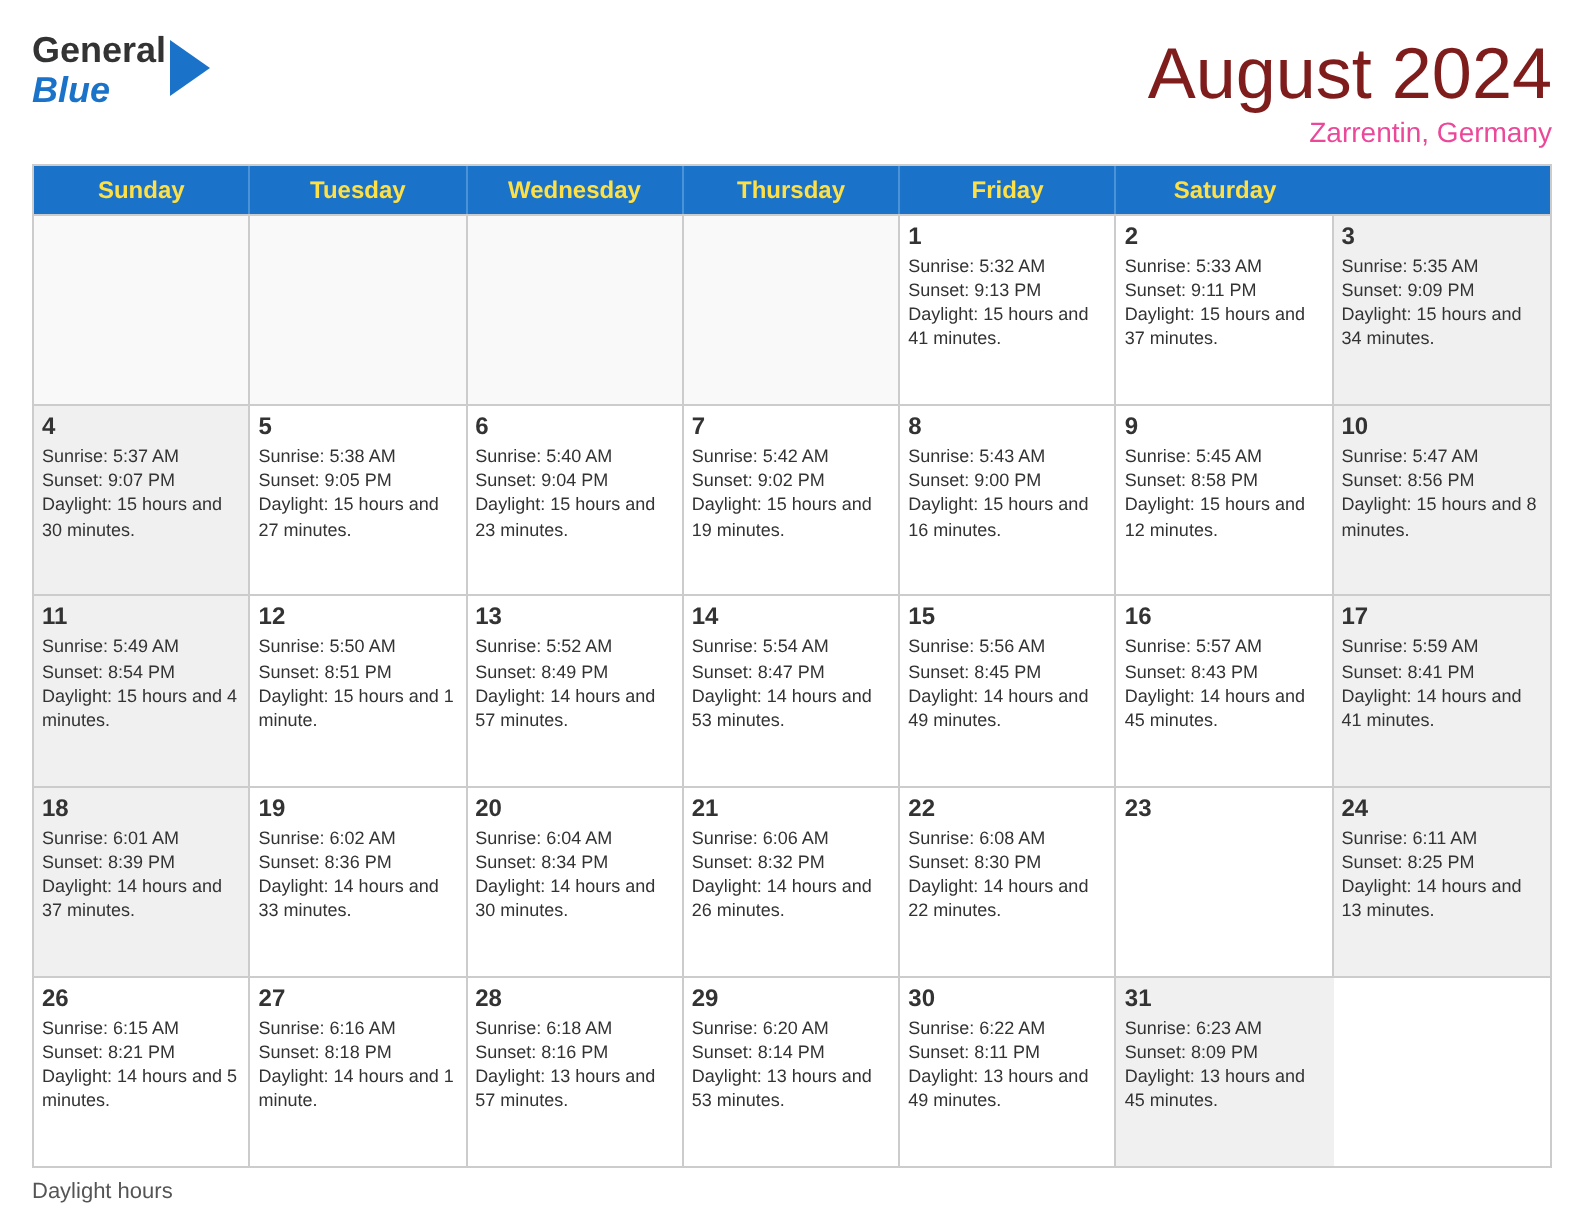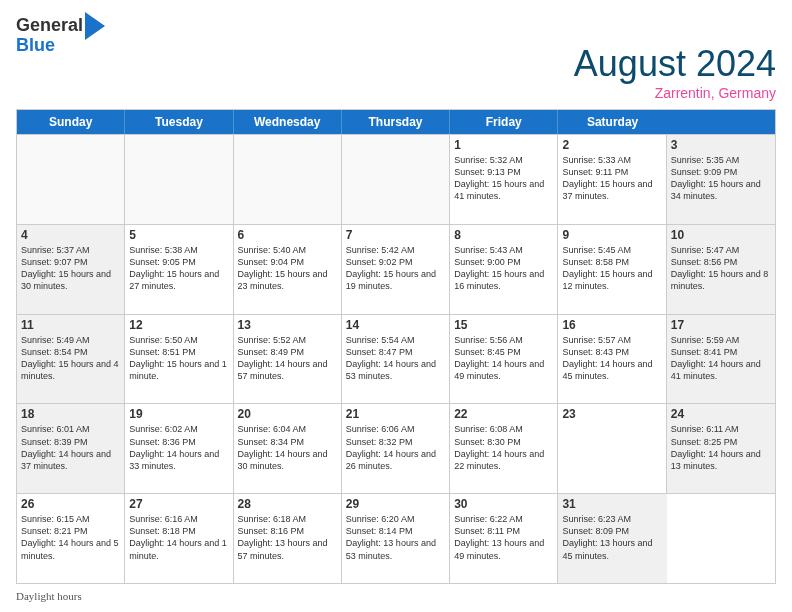--- a/index.html
+++ b/index.html
@@ -18,68 +18,69 @@
       flex-direction: column;
     }
     .header {
       display: flex;
       justify-content: space-between;
       align-items: flex-start;
       margin-bottom: 8px;
     }
     .logo {
       display: flex;
+      align-items: center;
     }
     .logo-text {
       display: flex;
       flex-direction: column;
       line-height: 1.1;
     }
     .logo-general {
       font-size: 18px;
       font-weight: bold;
       color: #333;
     }
     .logo-blue {
       font-size: 18px;
       font-weight: bold;
       color: #1a73c8;
+      font-style: italic;
     }
     .logo-icon {
       width: 20px;
       height: 28px;
       margin-left: 2px;
       margin-top: -4px;
     }
     .title-block {
       text-align: right;
     }
     .month-title {
       font-size: 36px;
       font-weight: normal;
-      color: #0c4a6e;
-      margin-top: 27px;
+      color: #7f1d1d;
     }
     .location {
       font-size: 14px;
       color: #ec4899;
     }
     .calendar {
       flex: 1;
       display: flex;
       flex-direction: column;
       border: 1px solid #ccc;
     }
     .cal-header {
       display: grid;
       grid-template-columns: repeat(7, 1fr);
       background: #1a73c8;
     }
     .cal-header-cell {
-      color: #ffffff;
+      color: #fde047;
       font-size: 12px;
       font-weight: bold;
       padding: 5px 4px;
       text-align: center;
       border-right: 1px solid #4a93d8;
     }
     .cal-header-cell:last-child { border-right: none; }
     .cal-body {
       flex: 1;
       display: flex;
@@ -111,21 +112,20 @@
     }
     .cell-text {
       font-size: 9px;
       line-height: 1.35;
       color: #333;
     }
     .footer {
       margin-top: 6px;
       font-size: 11px;
       color: #555;
-      font-family: Liberation Serif, serif;
     }
   </style>
 </head>
 <body>
 
 <div class="page">
   <div class="header">
     <div class="logo">
       <div class="logo-text">
         <span class="logo-general">General</span>

